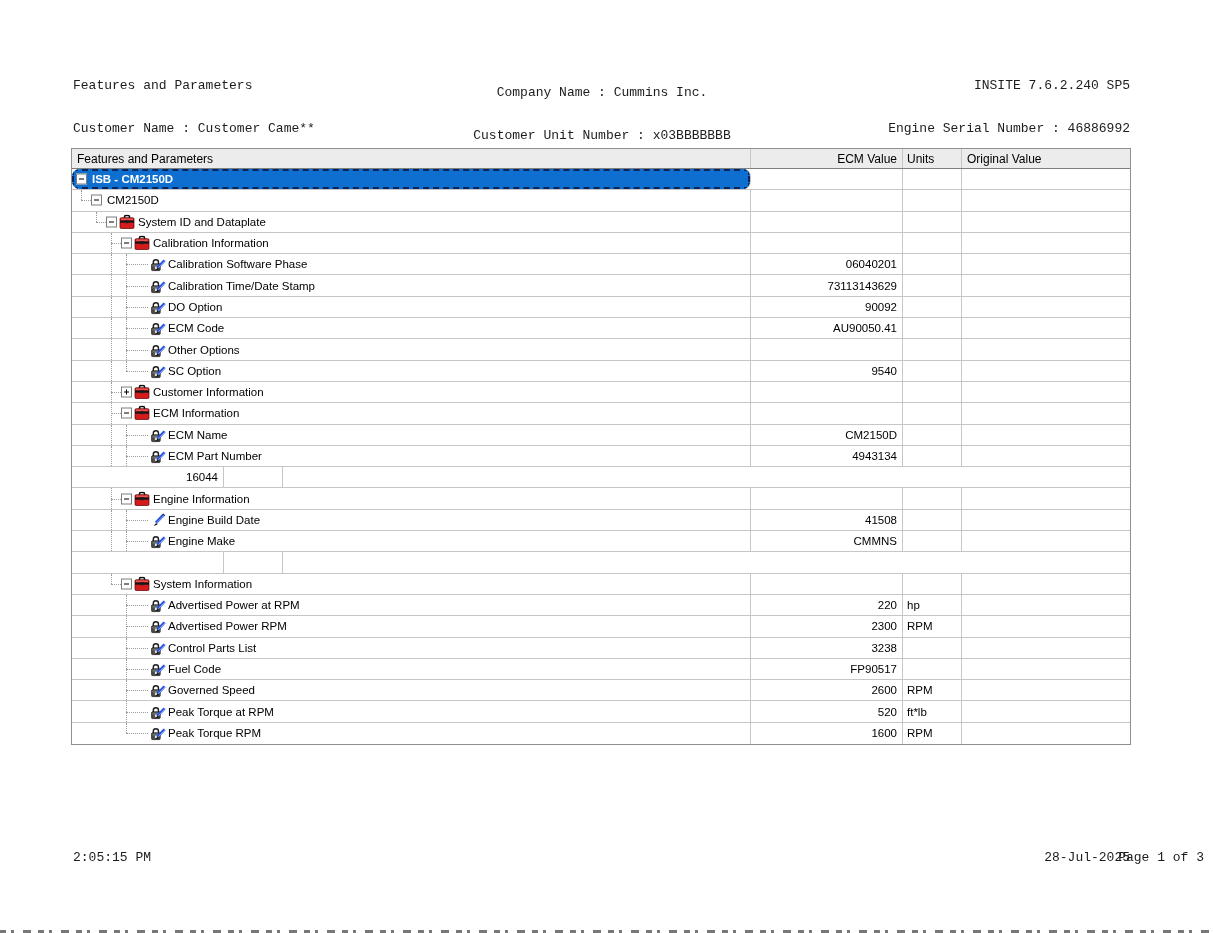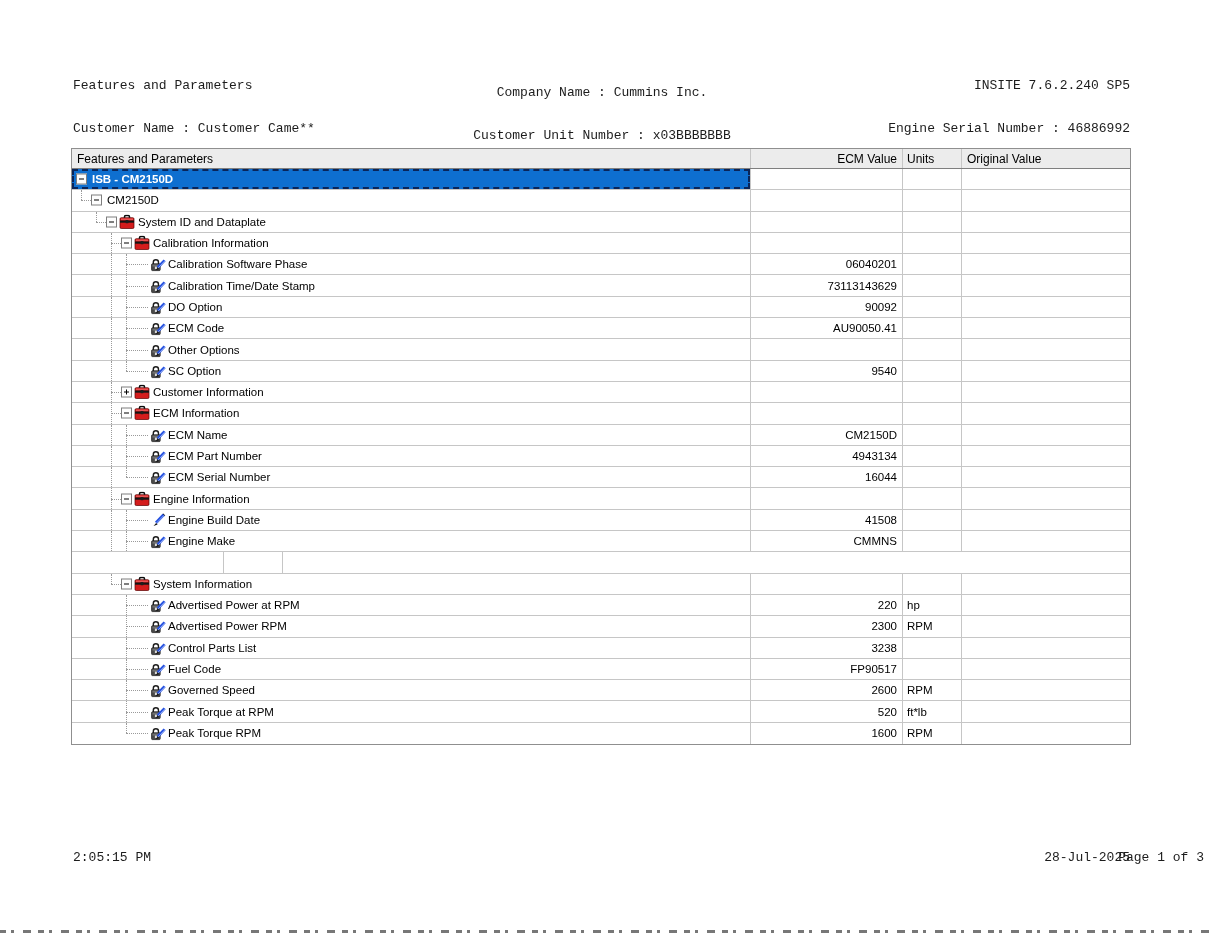--- a/index.html
+++ b/index.html
@@ -33,21 +33,21 @@
   .node-icon{position:absolute;top:50%;transform:translateY(-50%);z-index:3;display:flex;}
   
   .xbox{position:absolute;top:50%;transform:translateY(-50%);width:11px;height:11px;background:#fdfdfd;
         border:1px solid #7e7e7e;box-sizing:border-box;z-index:4;}
   .xbox::before{content:"";position:absolute;left:2px;right:2px;top:50%;margin-top:-0.5px;height:1px;background:#000;}
   .xbox.plus::after{content:"";position:absolute;top:2px;bottom:2px;left:50%;margin-left:-0.5px;width:1px;background:#000;}
   
   .connh{position:absolute;top:50%;border-top:1px dotted #9a9a9a;z-index:1;}
   .connv{position:absolute;border-left:1px dotted #9a9a9a;z-index:1;}
   
-  .trow.selected .treecell{background:var(--selbg,#0e6fd0);}
+  .trow.selected .treecell{background:var(--selbg,#0e6fd0);border-radius:8px;}
   .trow.selected .tlabel{color:#fff;font-weight:bold;}
   .sel-outline{position:absolute;inset:0;border:2px dashed var(--selbd,#0a2559);pointer-events:none;z-index:2;}
   
   .clip-strip{position:absolute;left:0;bottom:0;width:100%;height:3px;opacity:.75;
     background:repeating-linear-gradient(90deg,#4a4a4a 0 6px,transparent 6px 11px,#4a4a4a 11px 14px,transparent 14px 23px,#4a4a4a 23px 31px,transparent 31px 38px);}
 </style>
 </head>
 <body>
 
 <div class="page">
@@ -346,37 +346,20 @@
    <path d="M9 11.6 L6.6 14.2 L10 13.2 Z" fill="#111"></path>
               </svg>
             </span>
             <span class="tlabel" style="left: 96px;">ECM Part Number</span>
           </div>
           <div class="cell c2">4943134</div>
           <div class="cell c3"></div>
           <div class="cell c4"></div>
         </div>
         <div class="trow">
-          <div class="cell c1 treecell">
-            <div class="connv" style="left: 39px; top: 0px; height: 100%;"></div>
-            <div class="connv" style="left: 54px; top: 0px; height: 50%;"></div>
-            <div class="connh" style="left: 54px; width: 22px;"></div>
-            <span class="node-icon" style="left: 77px;">
-              <svg width="17" height="16" viewBox="0 0 17 16">
-   <path d="M4.3 8.2 V6.4 a2.6 2.6 0 0 1 5.2 0 V8.2" fill="none" stroke="#1d1d1d" stroke-width="1.4"></path>
-   <rect x="2.6" y="7.8" width="8.6" height="6.8" rx="0.9" fill="#4a4a4a" stroke="#111" stroke-width="0.7"></rect>
-   <rect x="3.4" y="8.6" width="7" height="2" fill="#707070"></rect>
-   <rect x="5.9" y="10.6" width="2" height="2.4" fill="#dcdcdc"></rect>
-   <path d="M15.6 4.4 L8.8 11.5" stroke="#2450e0" stroke-width="2.8"></path>
-   <path d="M15.9 4.9 L9.1 12" stroke="#8aa6f2" stroke-width="1"></path>
-   <path d="M9 11.6 L6.6 14.2 L10 13.2 Z" fill="#111"></path>
-              </svg>
-            </span>
-            <span class="tlabel" style="left: 96px;">ECM Serial Number</span>
-          </div>
           <div class="cell c2">16044</div>
           <div class="cell c3"></div>
           <div class="cell c4"></div>
         </div>
         <div class="trow">
           <div class="cell c1 treecell">
             <div class="connv" style="left: 39px; top: 0px; height: 100%;"></div>
             <div class="connh" style="left: 39px; width: 10px;"></div>
             <div class="xbox" style="left: 49px;"></div>
             <span class="node-icon" style="left: 62px;">

